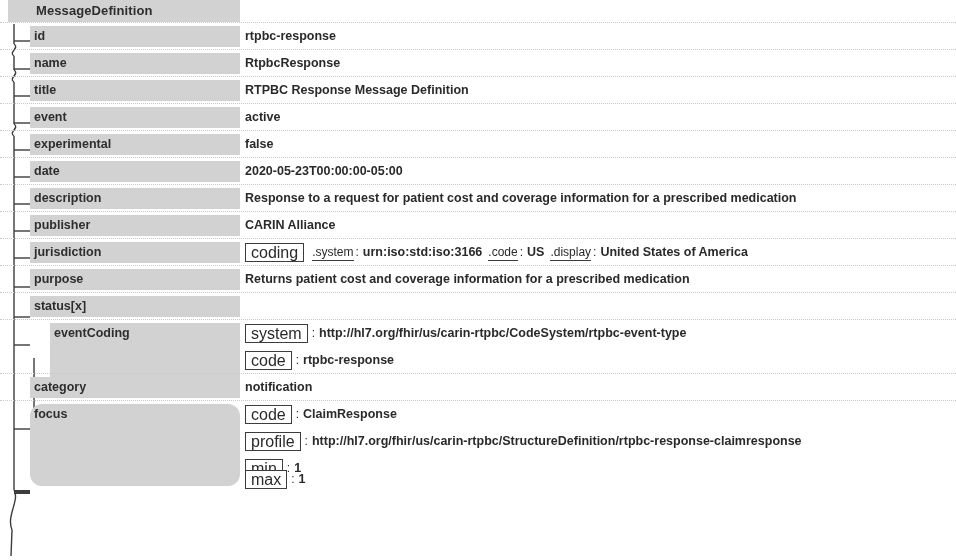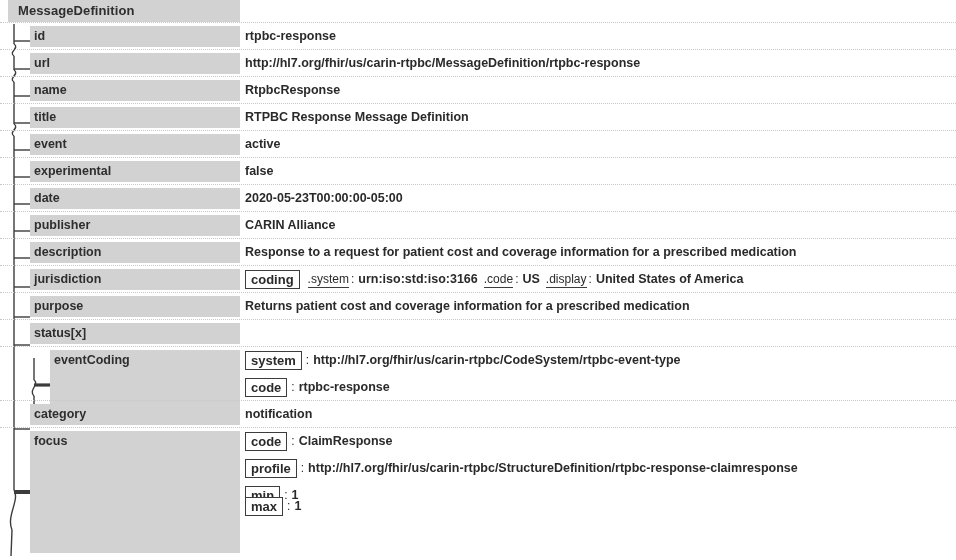--- a/index.html
+++ b/index.html
@@ -39,21 +39,21 @@
     height: 22px;
   }
   .root-label {
     position: absolute;
     left: 8px;
     top: 0;
     width: 232px;
     height: 22px;
     background: #d2d2d2;
     box-sizing: border-box;
-    padding-left: 10px;
+    padding-left: 28px;
     line-height: 22px;
     font-size: 13px;
     font-weight: bold;
     color: #2e2e2e;
     letter-spacing: .1px;
   }
 
   
   .label-cell {
     position: absolute;
@@ -67,21 +67,21 @@
     line-height: 21px;
     font-size: 12.5px;
     font-weight: bold;
     color: #2e2e2e;
   }
   .label-cell.sub {
     left: 50px;
     width: 190px;
   }
   .label-cell.h2 { height: 56px; }
-  .label-cell.h4 { height: 122px; }
+  .label-cell.h4 { height: 82px; border-radius: 12px; }
 
   
   .value-cell {
     position: absolute;
     left: 245px;
     top: 0;
     right: 12px;
     height: 27px;
     line-height: 27px;
     font-size: 12.5px;
@@ -98,22 +98,22 @@
     line-height: 27px;
     white-space: nowrap;
     font-size: 12.5px;
   }
 
   
   .tok-box {
     display: inline-block;
     border: 1px solid #3c3c3c;
     padding: 1px 5px 1px 5px;
-    font-size: 13px;
-    font-weight: bold;
+    font-size: 16px;
+    font-weight: normal;
     color: #2a2a2a;
     line-height: 15px;
     background: #ffffff;
     vertical-align: middle;
     margin-right: 2px;
   }
   
   .tok-underline {
     display: inline-block;
     border-bottom: 1px solid #3c3c3c;
@@ -194,24 +194,20 @@
 
   <div class="root-row">
     <div class="root-label">MessageDefinition</div>
   </div>
 
   <div class="row sep">
     <div class="label-cell">id</div>
     <div class="value-cell">rtpbc-response</div>
   </div>
 
-  <div class="row sep">
-    <div class="label-cell">url</div>
-    <div class="value-cell">http://hl7.org/fhir/us/carin-rtpbc/MessageDefinition/rtpbc-response</div>
-  </div>
 
   <div class="row sep">
     <div class="label-cell">name</div>
     <div class="value-cell">RtpbcResponse</div>
   </div>
 
   <div class="row sep">
     <div class="label-cell">title</div>
     <div class="value-cell">RTPBC Response Message Definition</div>
   </div>
@@ -225,27 +221,27 @@
     <div class="label-cell">experimental</div>
     <div class="value-cell">false</div>
   </div>
 
   <div class="row sep">
     <div class="label-cell">date</div>
     <div class="value-cell">2020-05-23T00:00:00-05:00</div>
   </div>
 
   <div class="row sep">
+    <div class="label-cell">description</div>
+    <div class="value-cell">Response to a request for patient cost and coverage information for a prescribed medication</div>
+  </div>
+
+  <div class="row sep">
     <div class="label-cell">publisher</div>
     <div class="value-cell">CARIN Alliance</div>
-  </div>
-
-  <div class="row sep">
-    <div class="label-cell">description</div>
-    <div class="value-cell">Response to a request for patient cost and coverage information for a prescribed medication</div>
   </div>
 
   <div class="row sep">
     <div class="label-cell">jurisdiction</div>
     <div class="vline" style="top:0;">
       <span class="tok-box">coding</span><span class="tok-underline">.system</span><span class="colon">:</span><span class="val">urn:iso:std:iso:3166</span><span class="tok-underline">.code</span><span class="colon">:</span><span class="val">US</span><span class="tok-underline">.display</span><span class="colon">:</span><span class="val">United States of America</span>
     </div>
   </div>
 
   <div class="row sep">

